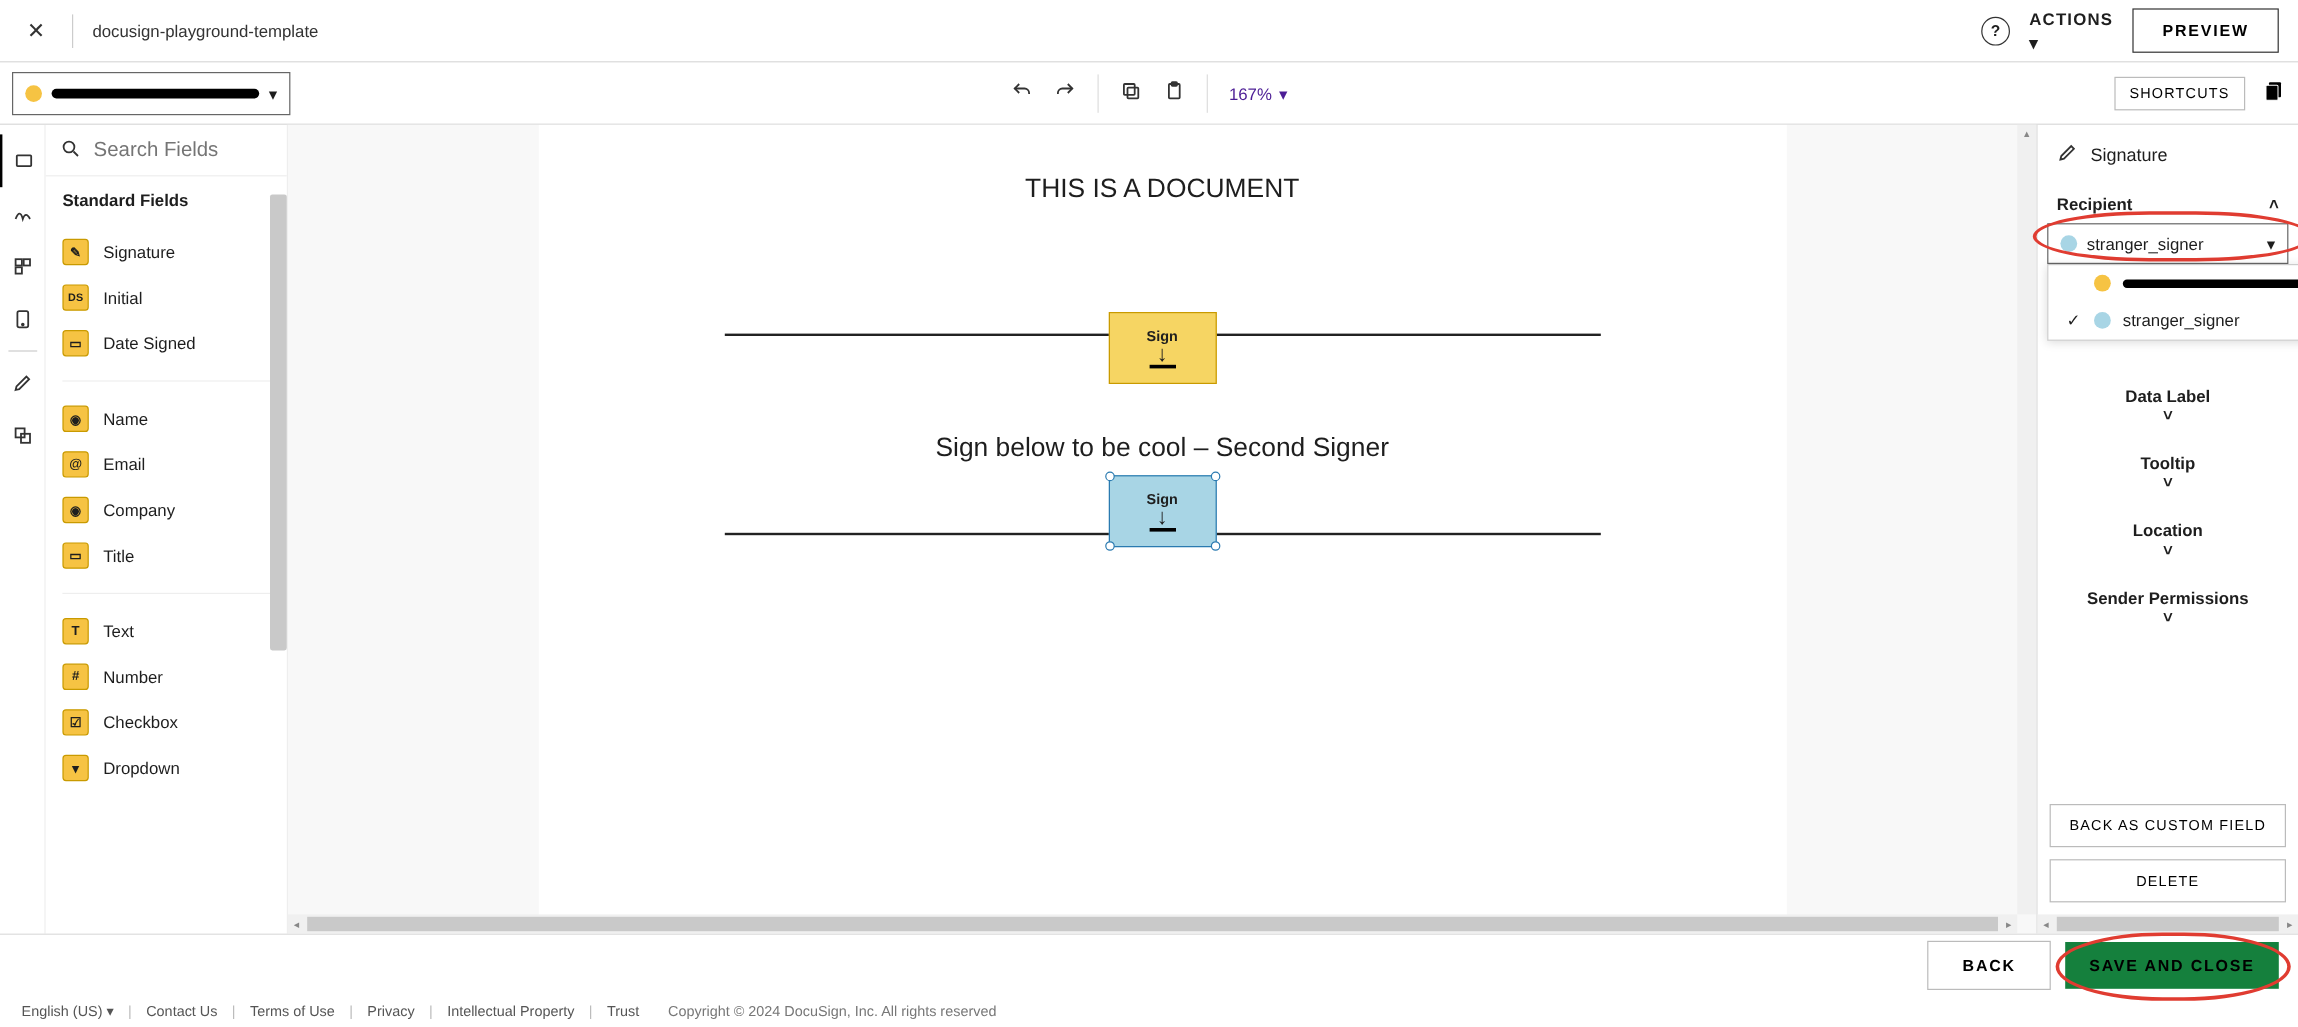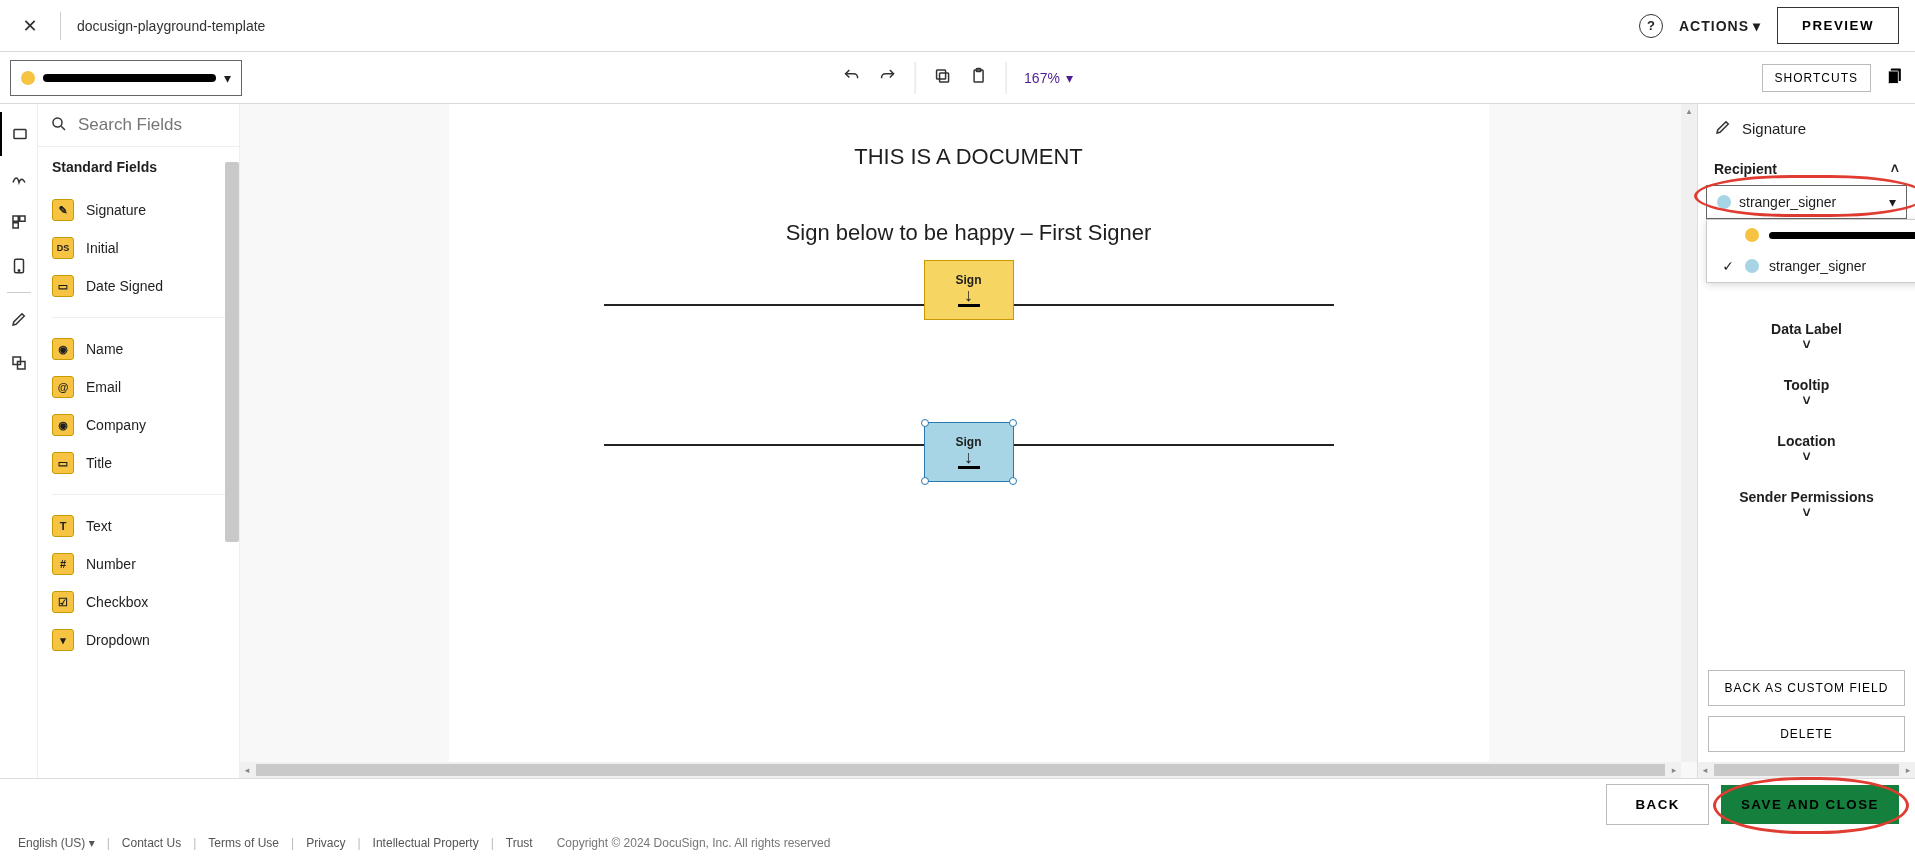--- a/index.html
+++ b/index.html
@@ -8,21 +8,21 @@
 .app { width: 1915px; height: 856px; display: flex; flex-direction: column; background: #fff; }
 
 
 .header { height: 52px; border-bottom: 1px solid #d9d9d9; display: flex; align-items: center; padding: 0 16px; justify-content: space-between; }
 .header-left { display: flex; align-items: center; gap: 16px; }
 .close-x { width: 28px; height: 28px; display: flex; align-items: center; justify-content: center; cursor: pointer; font-size: 18px; color: #333; }
 .vdiv { width: 1px; height: 28px; background: #ccc; }
 .doc-title { font-size: 14px; color: #333; }
 .header-right { display: flex; align-items: center; gap: 16px; }
 .help-icon { width: 24px; height: 24px; border: 1.5px solid #333; border-radius: 50%; display: flex; align-items: center; justify-content: center; font-size: 13px; font-weight: bold; cursor: pointer; }
-.actions-btn { font-weight: 600; letter-spacing: 1px; cursor: pointer; display: flex; gap: 4px; }
+.actions-btn { font-weight: 600; letter-spacing: 1px; cursor: pointer; display: flex; gap: 4px; flex-direction: column; }
 .preview-btn { border: 1px solid #333; padding: 10px 24px; font-weight: 600; letter-spacing: 1.5px; cursor: pointer; background: #fff; }
 
 
 .toolbar { height: 52px; border-bottom: 1px solid #d9d9d9; display: flex; align-items: center; padding: 0 10px; position: relative; }
 .signer-select { width: 232px; height: 36px; border: 1px solid #666; display: flex; align-items: center; padding: 0 10px; gap: 8px; cursor: pointer; }
 .ydot { width: 14px; height: 14px; background: #f6c343; border-radius: 50%; flex-shrink: 0; }
 .bdot { width: 14px; height: 14px; background: #a8d5e5; border-radius: 50%; flex-shrink: 0; }
 .redact { flex: 1; background: #000; height: 8px; border-radius: 4px; }
 .caret-down { margin-left: auto; }
 .toolbar-center { position: absolute; left: 50%; transform: translateX(-50%); display: flex; align-items: center; gap: 18px; }
@@ -276,29 +276,29 @@
             <span>Dropdown</span>
           </div>
       </div>
       <div class="fields-scroll-thumb"></div>
     </div>
 
     <div class="canvas-wrap">
       <div class="doc-page">
         <div class="doc-heading">THIS IS A DOCUMENT</div>
         <div class="sign-block">
-          <div class="sign-text">Sign below to be happy – First Signer</div>
           <div class="sign-field yellow">
             <span>Sign</span>
             <span class="arrow">↓</span>
             <span class="baseline"></span>
           </div>
           <div class="sign-line"></div>
         </div>
         <div class="sign-block">
+          <div class="sign-text">Sign below to be cool – Second Signer</div>
           <div class="sign-field blue">
             <span>Sign</span>
             <span class="arrow">↓</span>
             <span class="baseline"></span>
             <div class="sel-handle sel-tl"></div>
             <div class="sel-handle sel-tr"></div>
             <div class="sel-handle sel-bl"></div>
             <div class="sel-handle sel-br"></div>
           </div>
           <div class="sign-line"></div>

